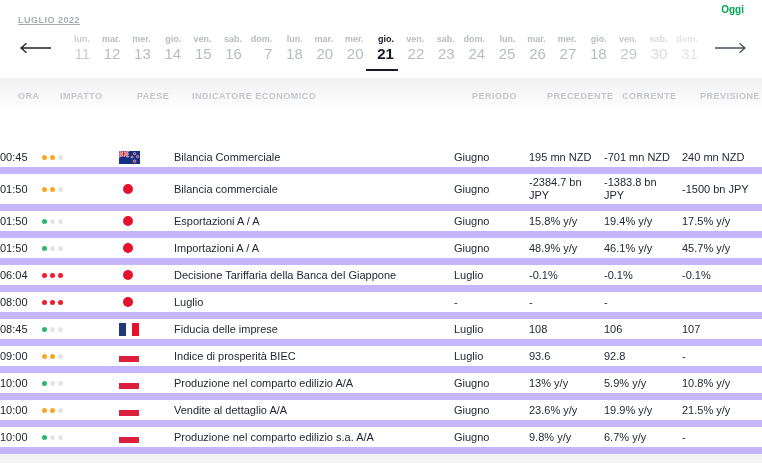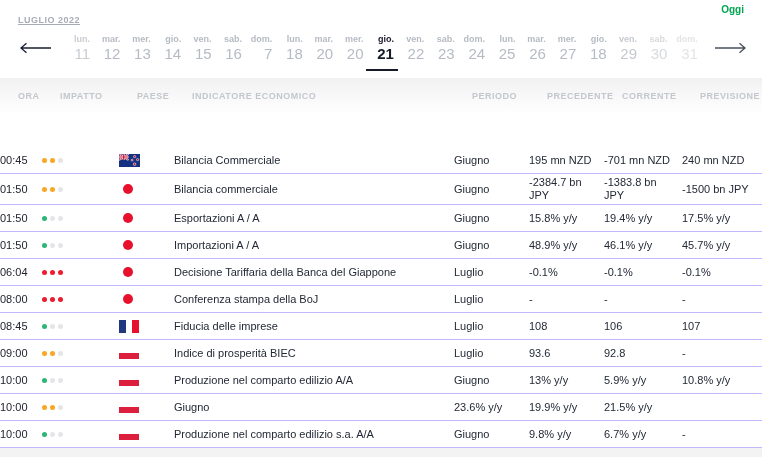--- a/index.html
+++ b/index.html
@@ -26,21 +26,21 @@
   .days .day:nth-last-child(3) { opacity:.8; }
   .days .day:nth-last-child(2) { opacity:.55; }
   .days .day:last-child { opacity:.4; }
 
   
   .grid { display:grid; grid-template-columns:42px 77px 55px 280px 75px 75px 78px auto; padding-left:18px; align-items:center; }
   .table-header { height:36px; margin-top:8px; background:linear-gradient(180deg,#f1f1f2 0%,#fbfbfc 70%,#ffffff 100%); }
   .hcell { font-size:9px; letter-spacing:.5px; color:#C3C7CD; font-weight:700; text-transform:uppercase; }
 
   .table-body { margin-top:33px; }
-  .row { min-height:27px; border-bottom:1px solid #c4b5fd; cursor:pointer; padding:2px 0; }
+  .row { min-height:27px; border-bottom:7px solid #c4b5fd; cursor:pointer; padding:2px 0; }
   .cell { font-size:11px; color:#232936; line-height:13px; padding-right:8px; }
   .cell.time { color:#20242E; }
   .cell.forecast { white-space:nowrap; padding-right:2px; }
 
   
   .impact { display:flex; gap:3px; align-items:center; }
   .dot { width:5px; height:5px; border-radius:50%; background:var(--impact-off,#E4E5E7); display:block; }
   .impact-1 .dot.on { background:var(--impact-low,#2BB673); }
   .impact-2 .dot.on { background:var(--impact-medium,#F7A723); }
   .impact-3 .dot.on { background:var(--impact-high,#ED1C2E); }
@@ -270,21 +270,20 @@
     <div class="row grid impact-3">
     <div class="cell time">08:00</div>
     <div class="cell impact">
         <span class="dot on"></span>
         <span class="dot on"></span>
         <span class="dot on"></span>
       </div>
     <div class="cell flagcell">
         <span class="flag-jp"></span>
       </div>
-    <div class="cell indicator">Conferenza stampa della BoJ</div>
     <div class="cell period">Luglio</div>
     <div class="cell prev">-</div>
     <div class="cell curr">-</div>
     <div class="cell forecast">-</div>
   </div>
     <div class="row grid impact-1">
     <div class="cell time">08:45</div>
     <div class="cell impact">
         <span class="dot on"></span>
         <span class="dot"></span>
@@ -347,20 +346,21 @@
         <span class="dot on"></span>
         <span class="dot on"></span>
         <span class="dot"></span>
       </div>
     <div class="cell flagcell">
         <span class="flag-pl">
           <i class="w"></i>
           <i class="r"></i>
         </span>
       </div>
+    <div class="cell indicator">Vendite al dettaglio A/A</div>
     <div class="cell period">Giugno</div>
     <div class="cell prev">23.6% y/y</div>
     <div class="cell curr">19.9% y/y</div>
     <div class="cell forecast">21.5% y/y</div>
   </div>
     <div class="row grid impact-1">
     <div class="cell time">10:00</div>
     <div class="cell impact">
         <span class="dot on"></span>
         <span class="dot"></span>

